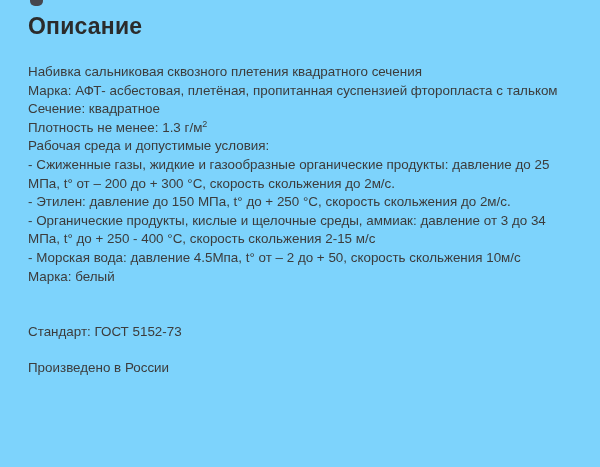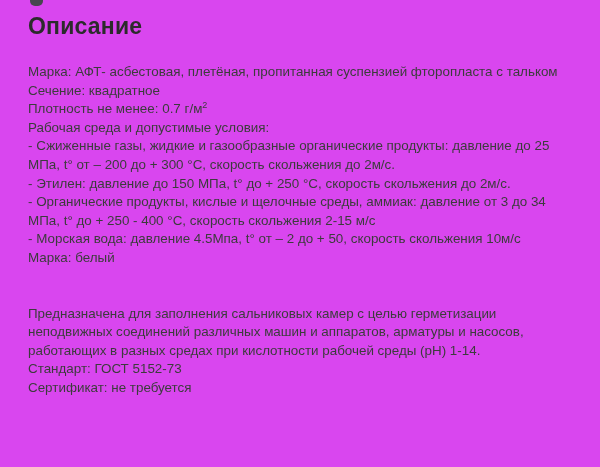--- a/index.html
+++ b/index.html
@@ -4,21 +4,21 @@
 <style>
   html, body {
     margin: 0;
     padding: 0;
     background: #ffffff;
   }
   .viewport {
     position: relative;
     width: 600px;
     height: 467px;
-    background: #d946ef;
+    background: #7dd3fc;
     overflow: hidden;
     font-family: "Liberation Sans", "DejaVu Sans", sans-serif;
   }
   .crop-fragment {
     position: absolute;
     left: 30px;
     top: 0;
     width: 13px;
     height: 6px;
     background: #46464e;
@@ -64,32 +64,34 @@
 
 <div class="viewport">
 
   <div class="crop-fragment"></div>
 
   <div class="content">
 
     <h1 class="section-title">Описание</h1>
 
     <div class="desc">
+      <p>Набивка сальниковая сквозного плетения квадратного сечения</p>
       <p>Марка: АФТ- асбестовая, плетёная, пропитанная суспензией фторопласта с тальком</p>
       <p>Сечение: квадратное</p>
-      <p><span>Плотность не менее: 0.7 г/м</span><sup>2</sup></p>
+      <p><span>Плотность не менее: 1.3 г/м</span><sup>2</sup></p>
       <p>Рабочая среда и допустимые условия:</p>
       <p>- Сжиженные газы, жидкие и газообразные органические продукты: давление до 25 МПа, t° от – 200 до + 300 °С, скорость скольжения до 2м/с.</p>
       <p>- Этилен: давление до 150 МПа, t° до + 250 °С, скорость скольжения до 2м/с.</p>
       <p>- Органические продукты, кислые и щелочные среды, аммиак: давление от 3 до 34 МПа, t° до + 250 - 400 °С, скорость скольжения 2-15 м/с</p>
       <p>- Морская вода: давление 4.5Мпа, t° от – 2 до + 50, скорость скольжения 10м/с</p>
       <p>Марка: белый</p>
 
       <div class="block-2">
-        <p>Предназначена для заполнения сальниковых камер с целью герметизации неподвижных соединений различных машин и аппаратов, арматуры и насосов, работающих в разных средах при кислотности рабочей среды (рН) 1-14.</p>
         <p>Стандарт: ГОСТ 5152-73</p>
-        <p>Сертификат: не требуется</p>
       </div>
 
+      <div class="block-3">
+        <p>Произведено в России</p>
+      </div>
     </div>
 
   </div>
 </div>
 
 </body></html>

